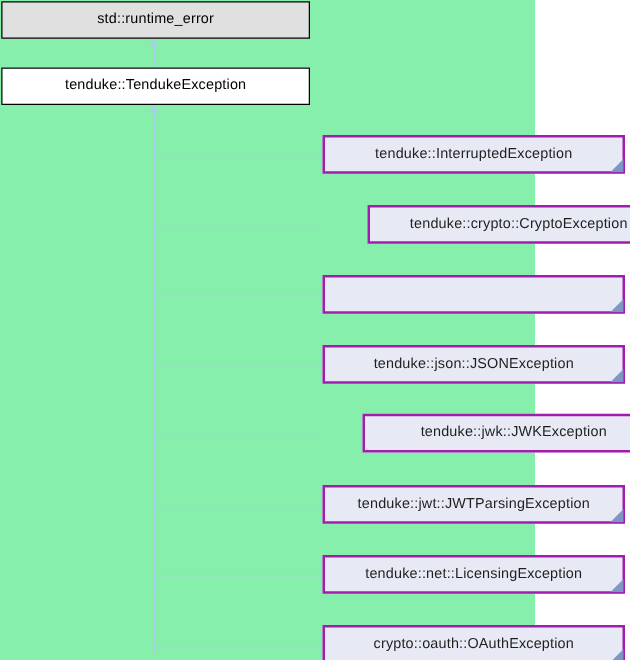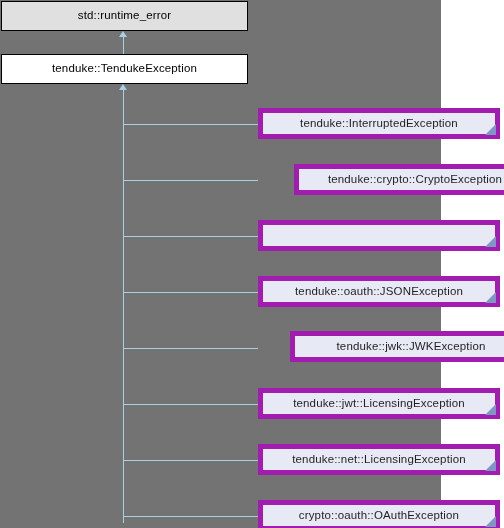--- a/index.html
+++ b/index.html
@@ -11,22 +11,21 @@
   body {
     width: 504px;
     height: 528px;
     font-family: "Liberation Sans", sans-serif;
     overflow: hidden;
   }
   #diagram {
     position: relative;
     width: 428px;
     height: 528px;
-    background: #737373;
-    padding-left: 13px;
+    background: #86efac;
   }
 
   
   .node {
     position: absolute;
     box-sizing: border-box;
     display: flex;
     align-items: center;
     justify-content: center;
     white-space: nowrap;
@@ -47,21 +46,21 @@
   
   .node.current {
     background: #ffffff;
     border: 1px solid #000000;
     text-align: center;
   }
 
   
   .node.derived {
     background: #e7eaf5;
-    border: 5px solid #a21caf;
+    border: 2px solid #a21caf;
   }
   .node.derived .label {
     color: #1f1f1f;
   }
 
   
   .fold {
     position: absolute;
     right: -1px;
     bottom: -1px;
@@ -121,32 +120,32 @@
     <span class="label">tenduke::crypto::CryptoException</span>
   </div>
 
   <div class="edge-h" style="left:123px; top:236px; width:135px;"></div>
   <div class="node derived" style="left:258px; top:220px; width:242px; height:31px;">
     <span class="fold"></span>
   </div>
 
   <div class="edge-h" style="left:123px; top:292px; width:135px;"></div>
   <div class="node derived" style="left:258px; top:276px; width:242px; height:31px;">
-    <span class="label">tenduke::oauth::JSONException</span>
+    <span class="label">tenduke::json::JSONException</span>
     <span class="fold"></span>
   </div>
 
   <div class="edge-h" style="left:123px; top:348px; width:135px;"></div>
   <div class="node derived" style="left:258px; top:331px; width:242px; height:31px;margin-left:32px;">
     <span class="label">tenduke::jwk::JWKException</span>
   </div>
 
   <div class="edge-h" style="left:123px; top:404px; width:135px;"></div>
   <div class="node derived" style="left:258px; top:388px; width:242px; height:31px;">
-    <span class="label">tenduke::jwt::LicensingException</span>
+    <span class="label">tenduke::jwt::JWTParsingException</span>
     <span class="fold"></span>
   </div>
 
   <div class="edge-h" style="left:123px; top:460px; width:135px;"></div>
   <div class="node derived" style="left:258px; top:444px; width:242px; height:31px;">
     <span class="label">tenduke::net::LicensingException</span>
     <span class="fold"></span>
   </div>
 
   <div class="edge-h" style="left:123px; top:516px; width:135px;"></div>

